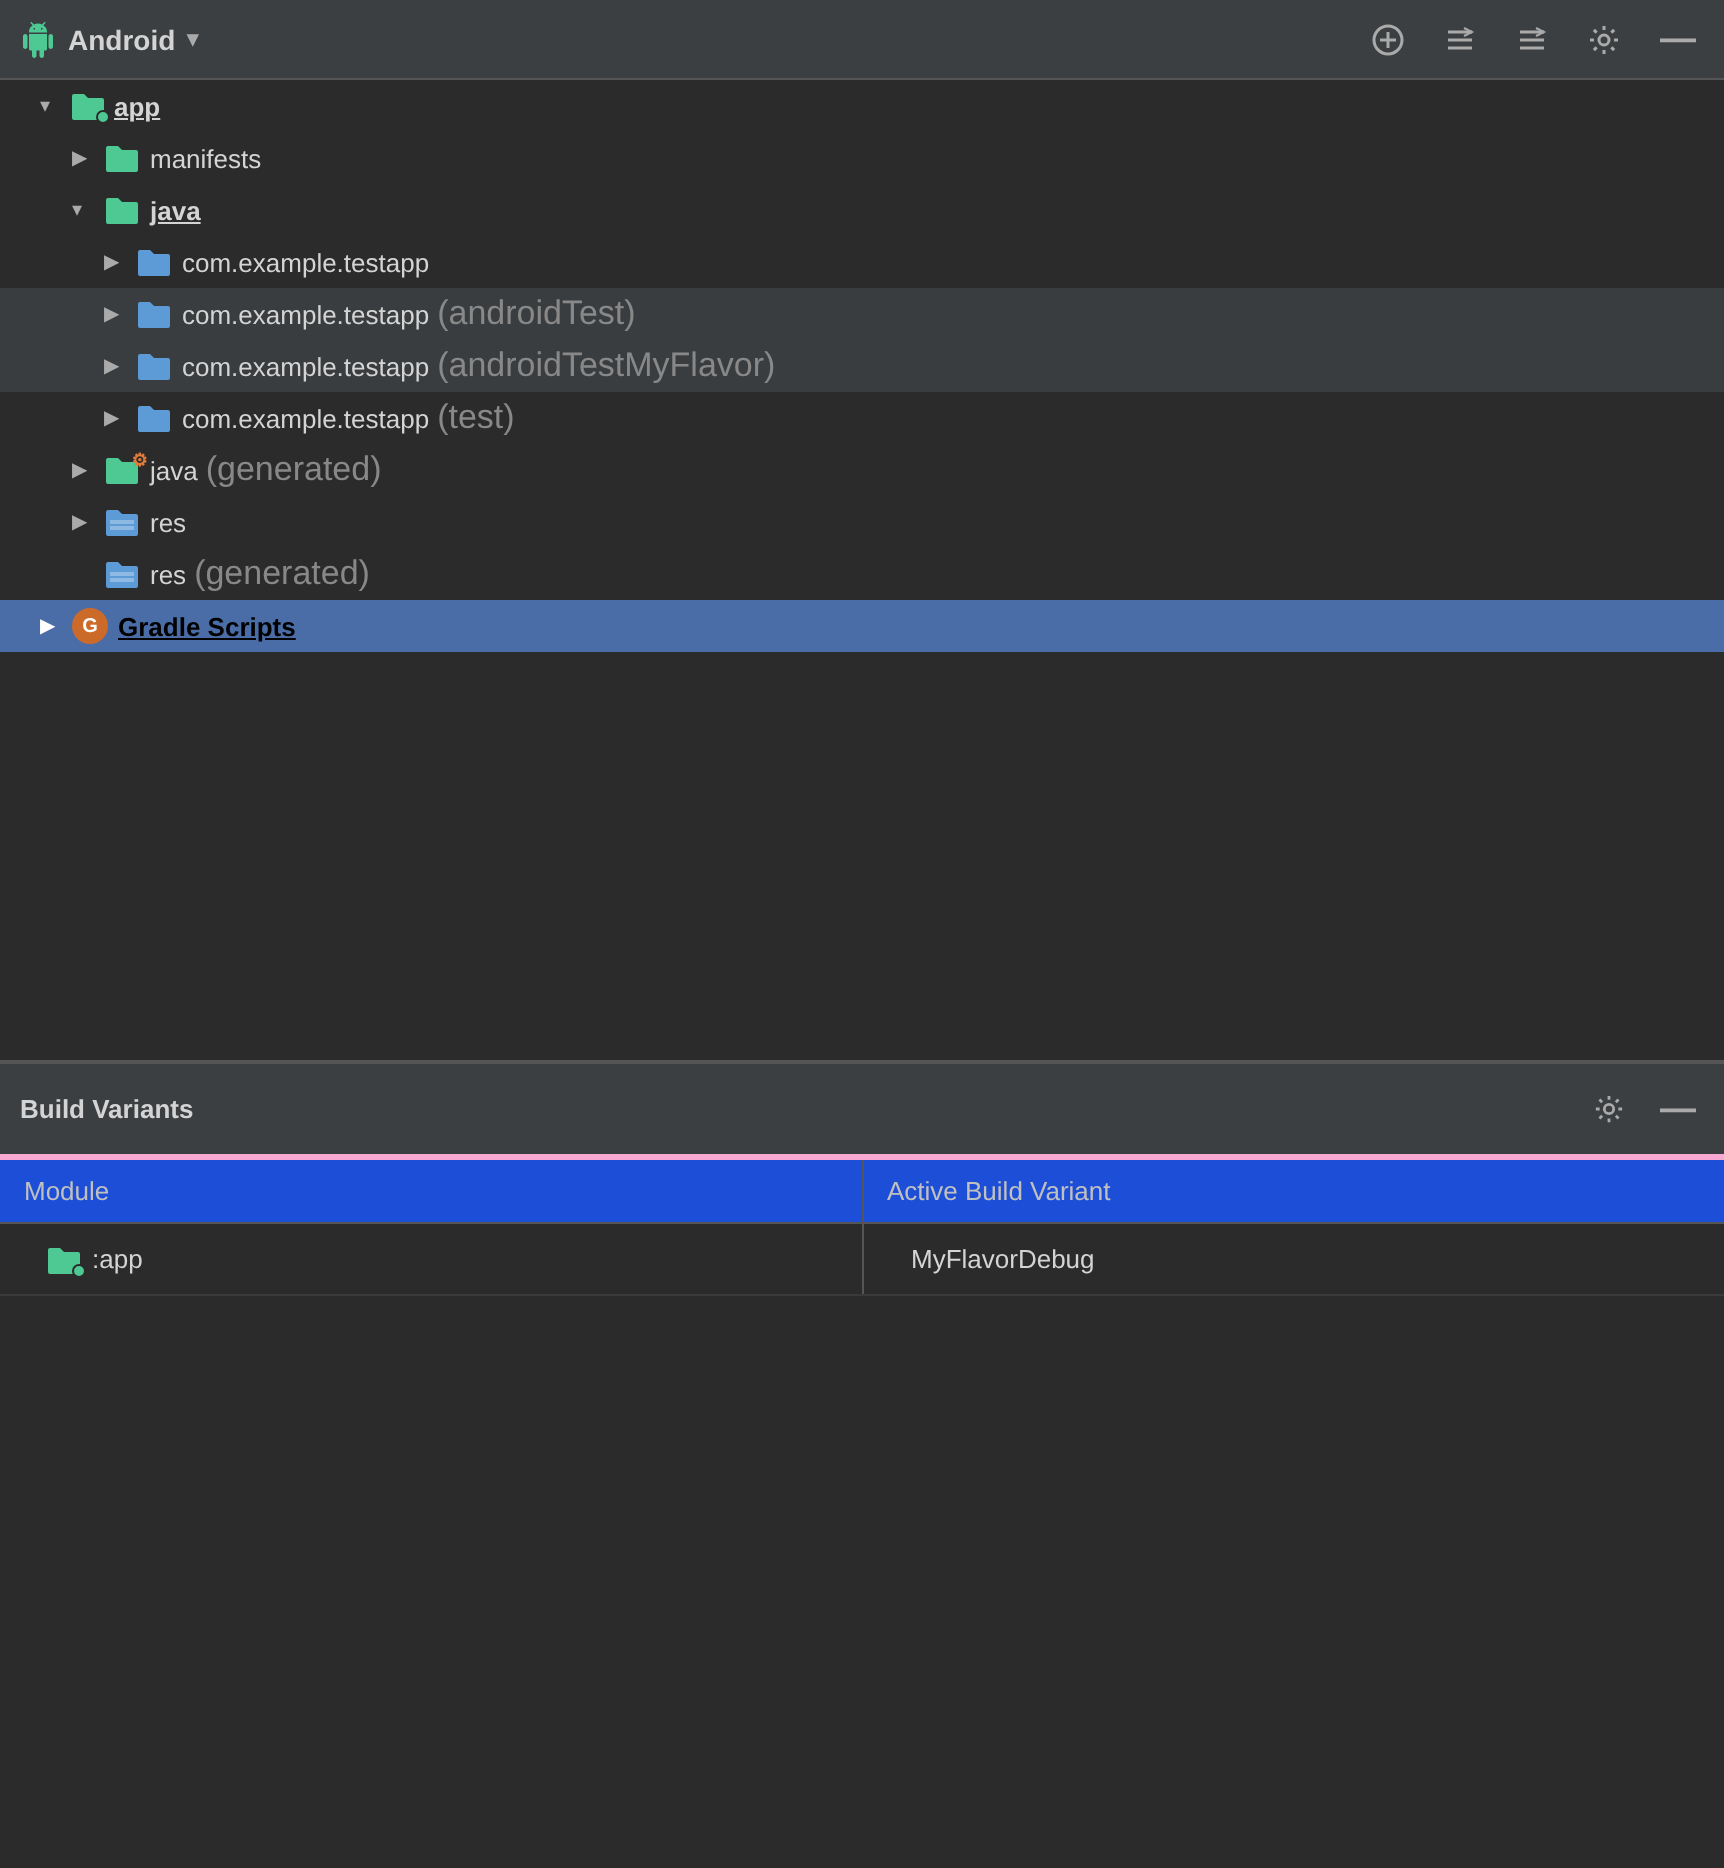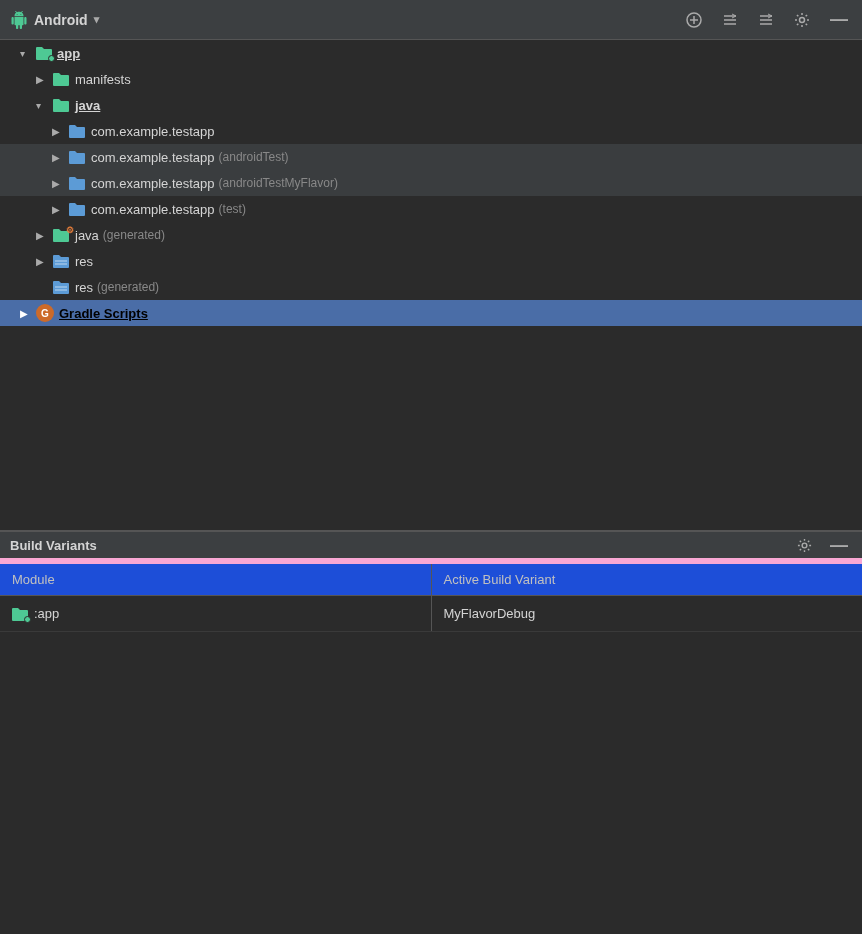--- a/index.html
+++ b/index.html
@@ -89,36 +89,36 @@
 
     .icon-teal { color: #4ec994; }
 
     .item-label {
       color: #d4d4d4;
       font-size: 13px;
     }
     .item-label.bold { font-weight: bold; text-decoration: underline; }
     .item-suffix {
       color: #888;
-      font-size: 12px;
+      font-size: 17px;
       margin-left: 4px;
     }
 
     
     .build-variants-panel {
       border-top: 2px solid #555;
       background: #2b2b2b;
     }
     .bv-header {
       display: flex;
       align-items: center;
-      height: 32px;
+      height: 48px;
       padding: 0 10px;
       background: #3c3f41;
-      border-bottom: 6px solid #f9a8d4;
+      border-bottom: 3px solid #f9a8d4;
     }
     .bv-title {
       flex: 1;
       font-size: 13px;
       font-weight: bold;
       color: #d4d4d4;
     }
     .bv-actions {
       display: flex;
       gap: 10px;
@@ -132,21 +132,21 @@
     .bv-table th {
       background: #1d4ed8;
       padding: 8px 12px;
       text-align: left;
       font-weight: normal;
       font-size: 13px;
       color: #c0c0c0;
       border-bottom: 1px solid #555;
     }
     .bv-table td {
-      padding: 10px 12px;
+      padding: 10px 24px;
       font-size: 13px;
       color: #d4d4d4;
       border-bottom: 1px solid #3a3a3a;
     }
     .bv-table .col-module {
       width: 50%;
       border-right: 1px solid #555;
     }
     .bv-table .col-variant {
       width: 50%;

